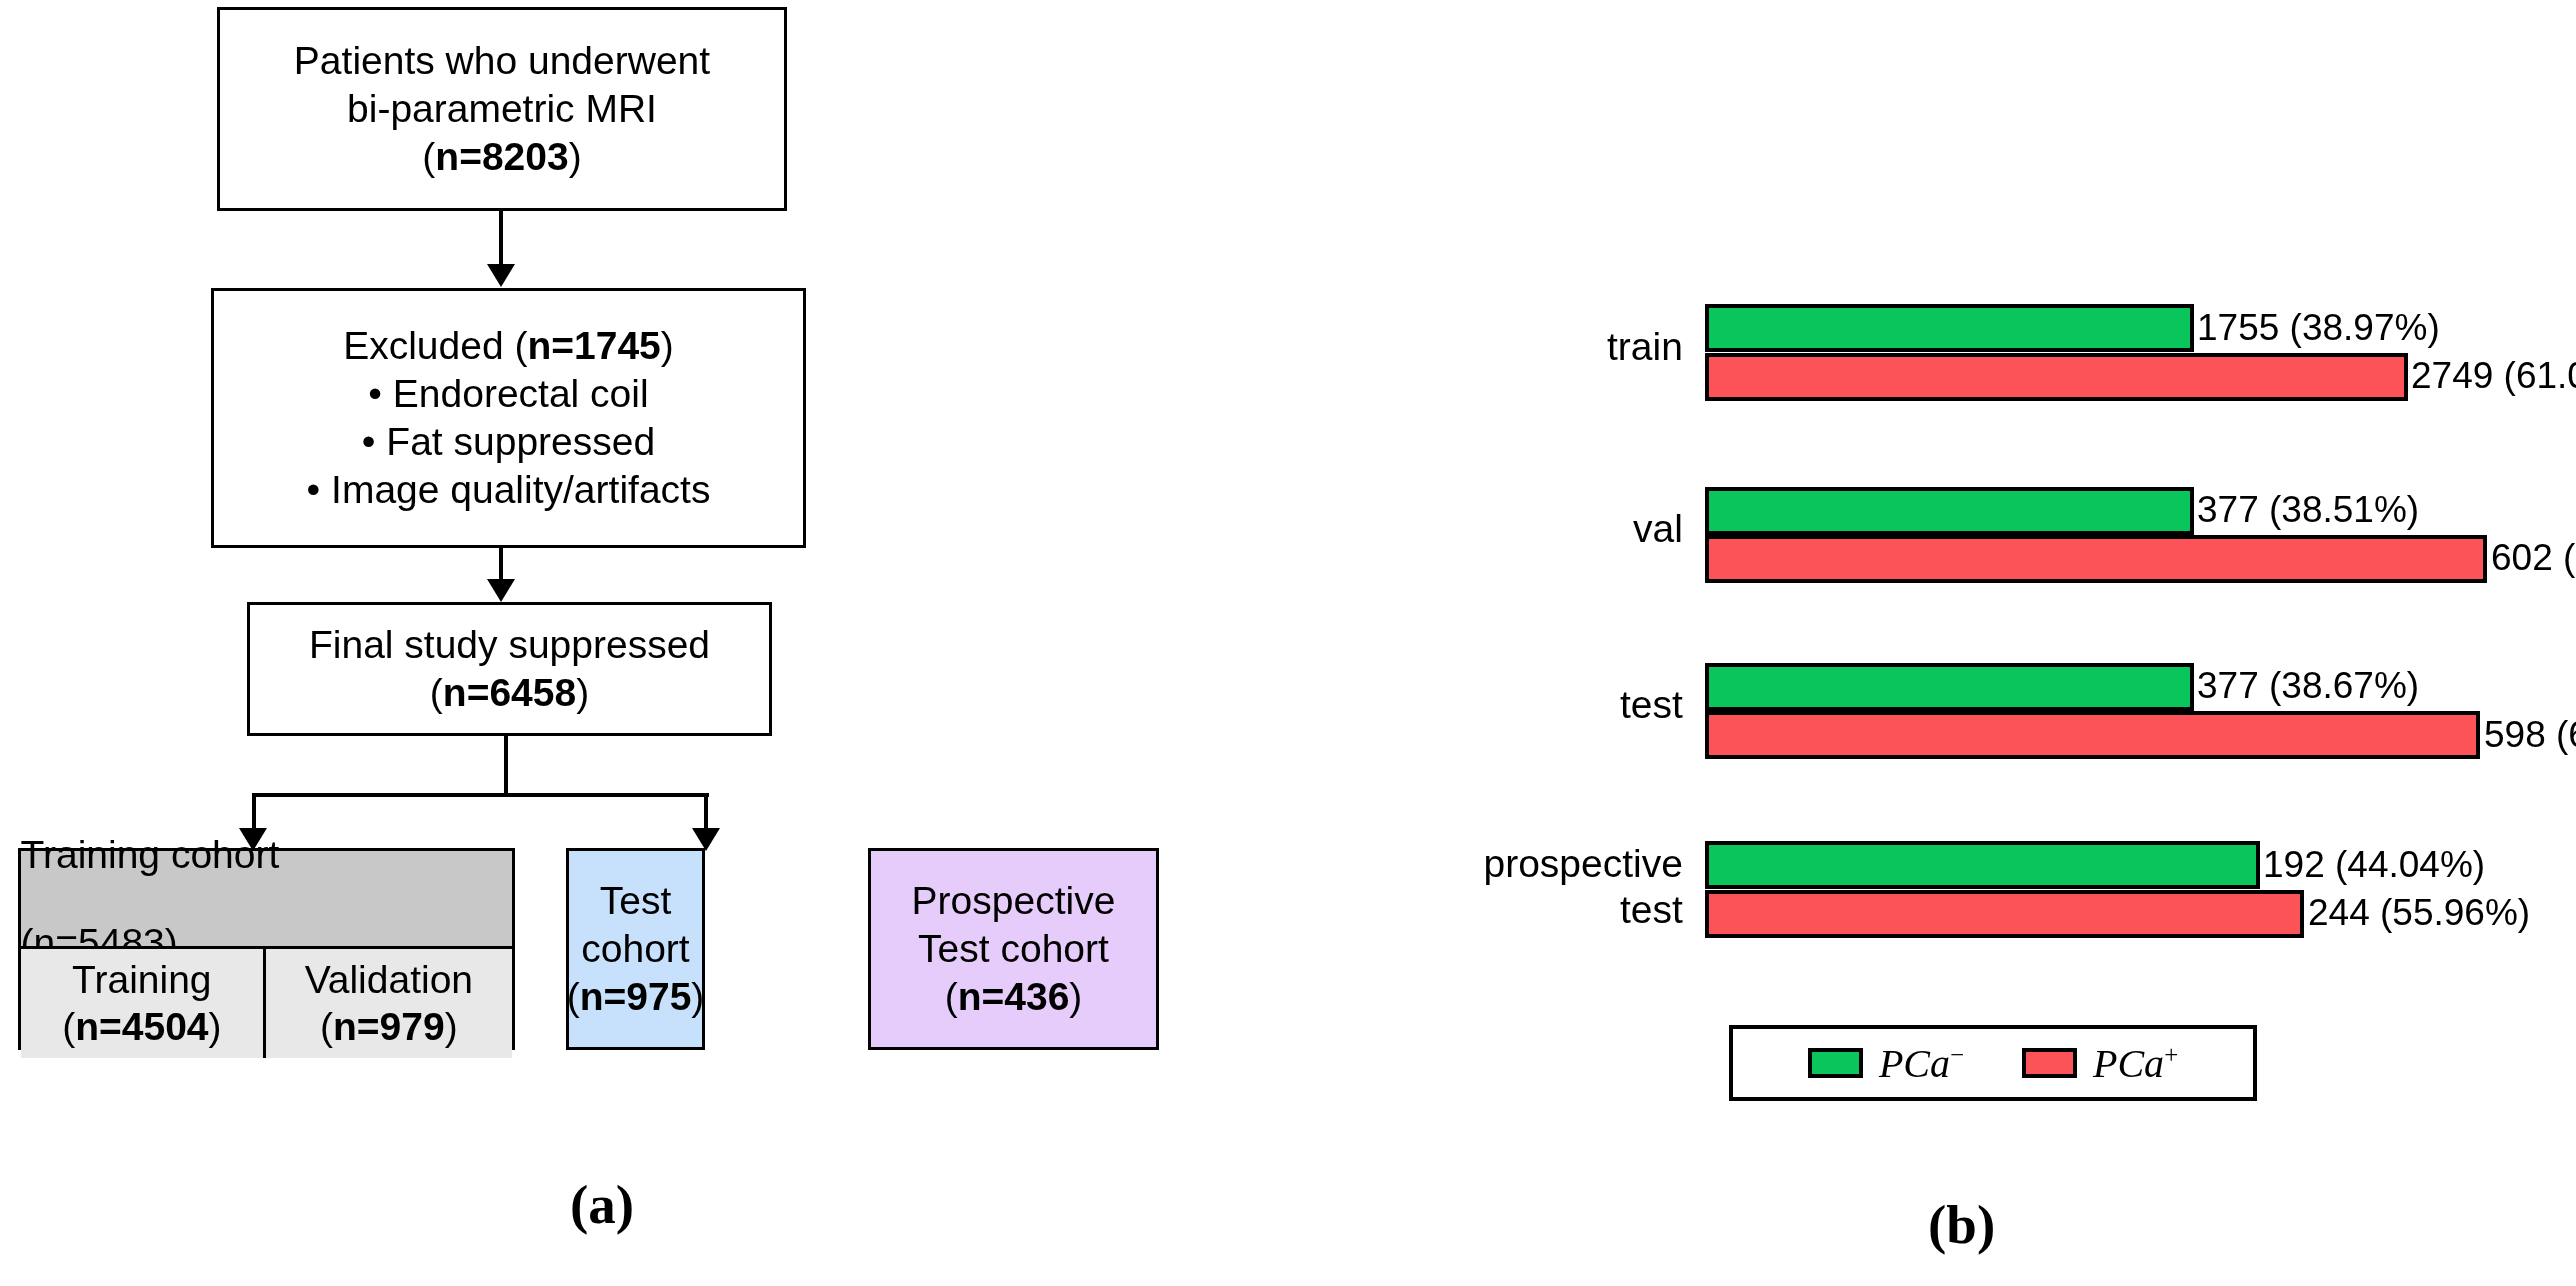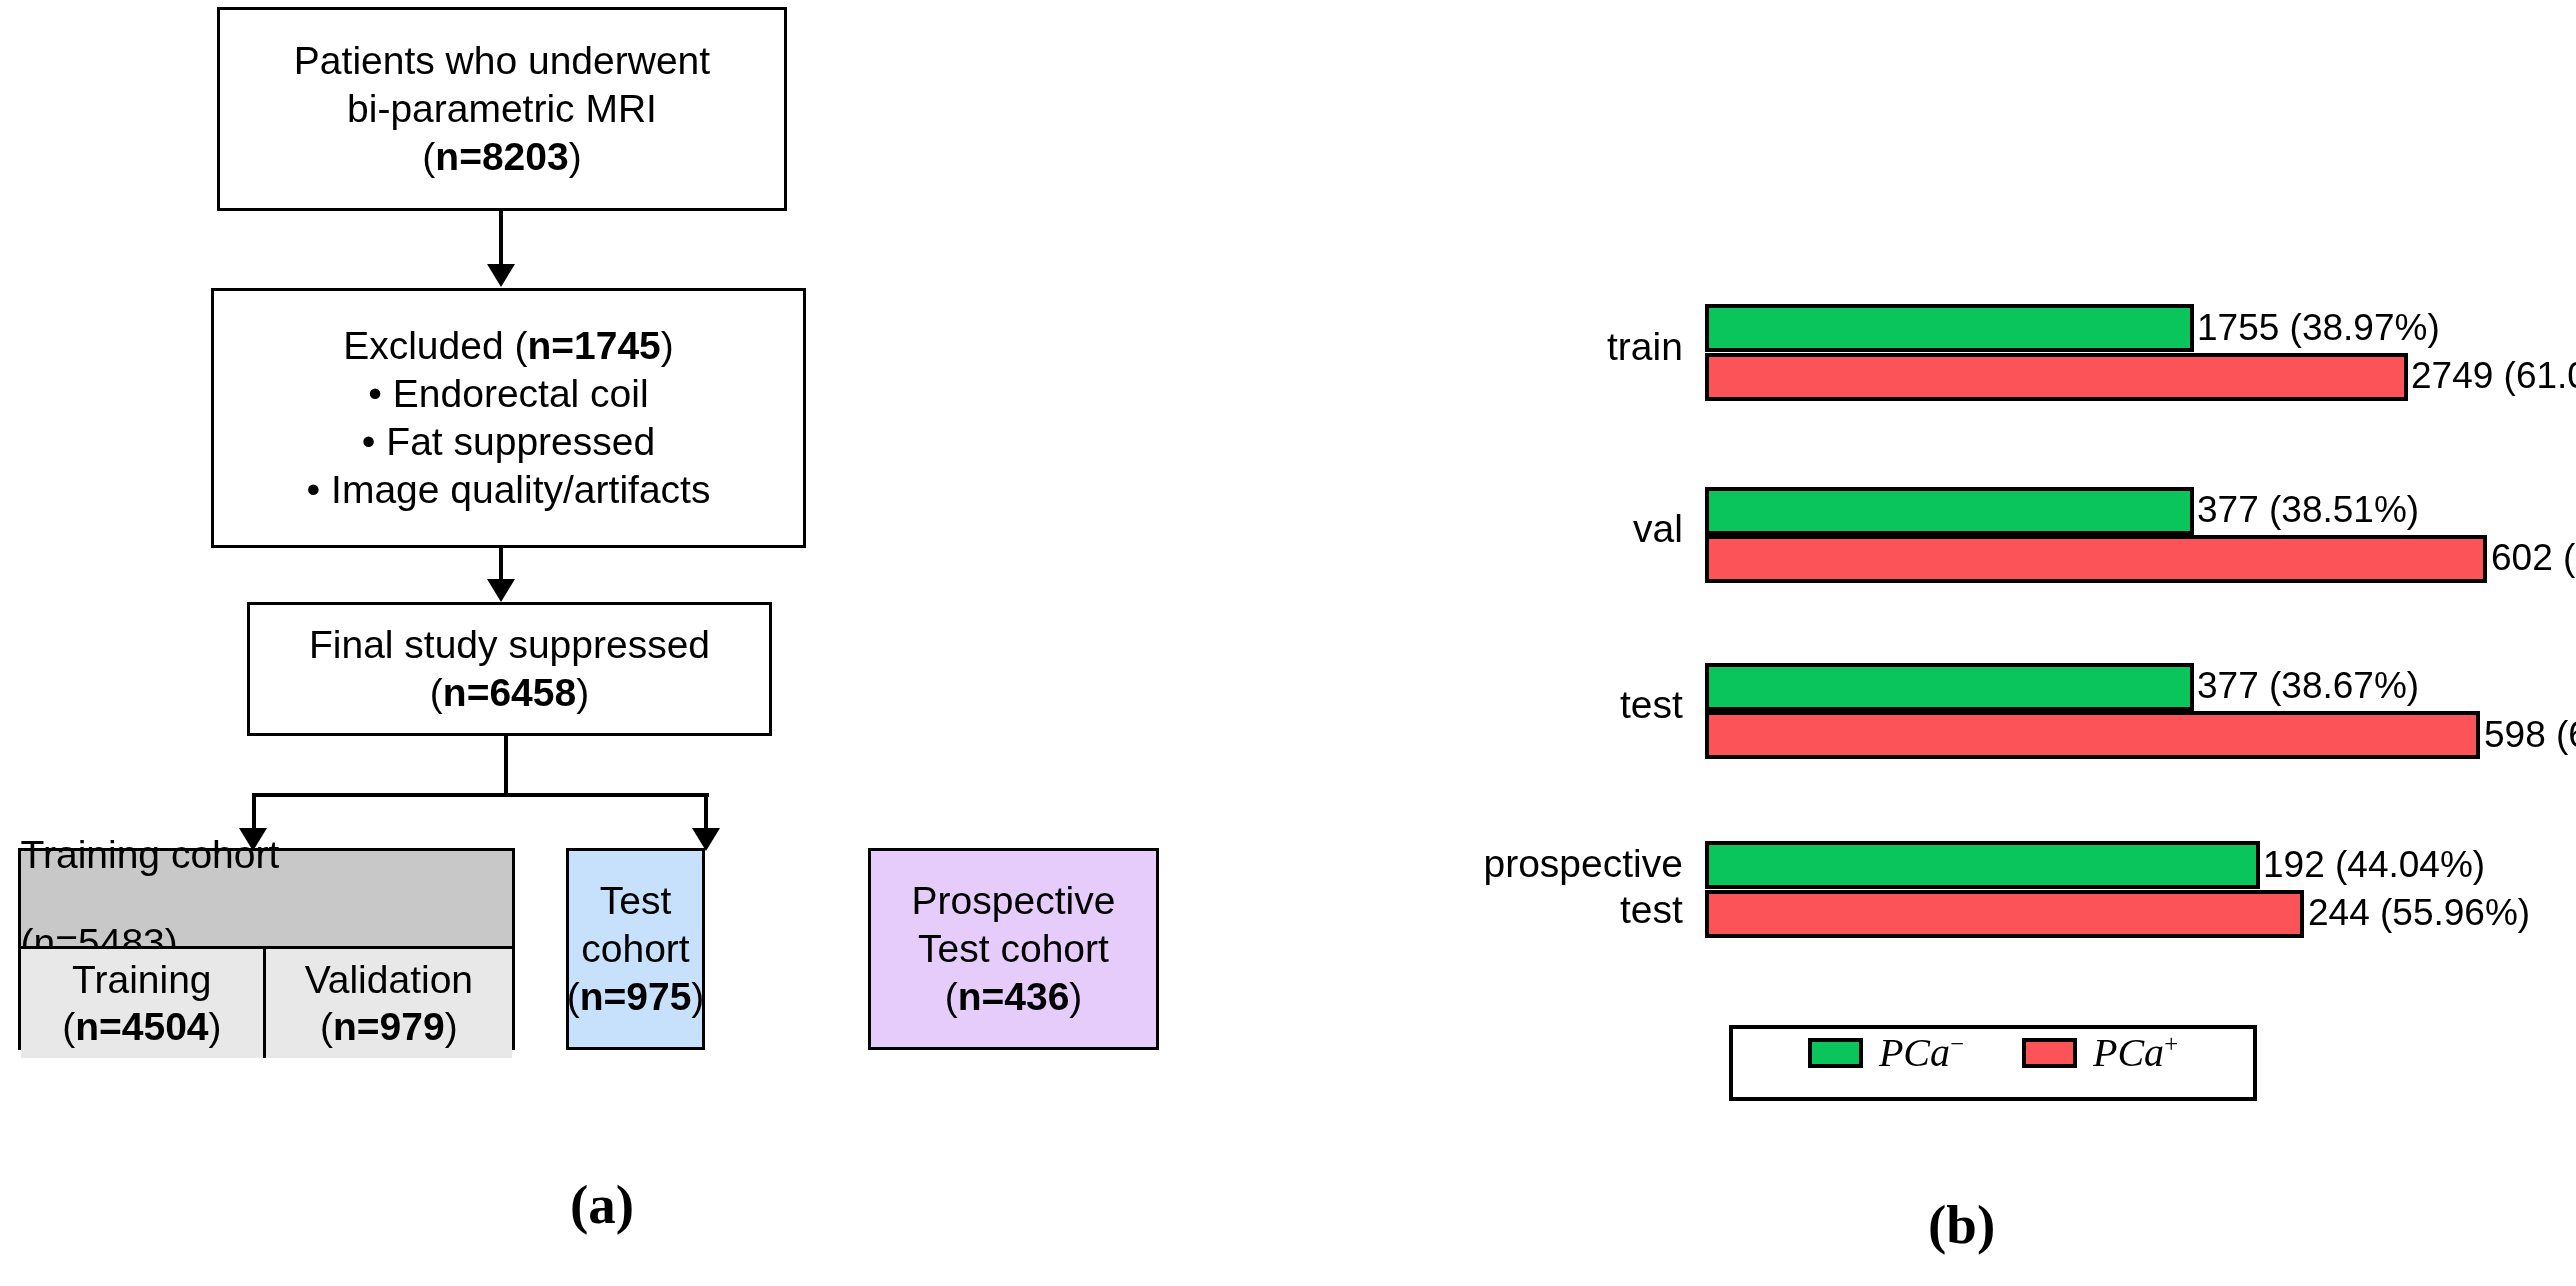--- a/index.html
+++ b/index.html
@@ -127,21 +127,21 @@
     white-space: nowrap;
   }
 
   
   #chart-legend {
     position: absolute;
     box-sizing: border-box;
     border: 4.4px solid #000;
     background: #fff;
     display: flex;
-    align-items: flex-start;
+    align-items: center;
     justify-content: center;
     gap: 58px;
   }
   .legend-entry { display: flex; align-items: center; gap: 16px; }
   .legend-swatch {
     box-sizing: border-box;
     width: 55px; height: 30px;
     border: 4.4px solid #000;
   }
   .legend-swatch.neg { background: #0ac45c; }

